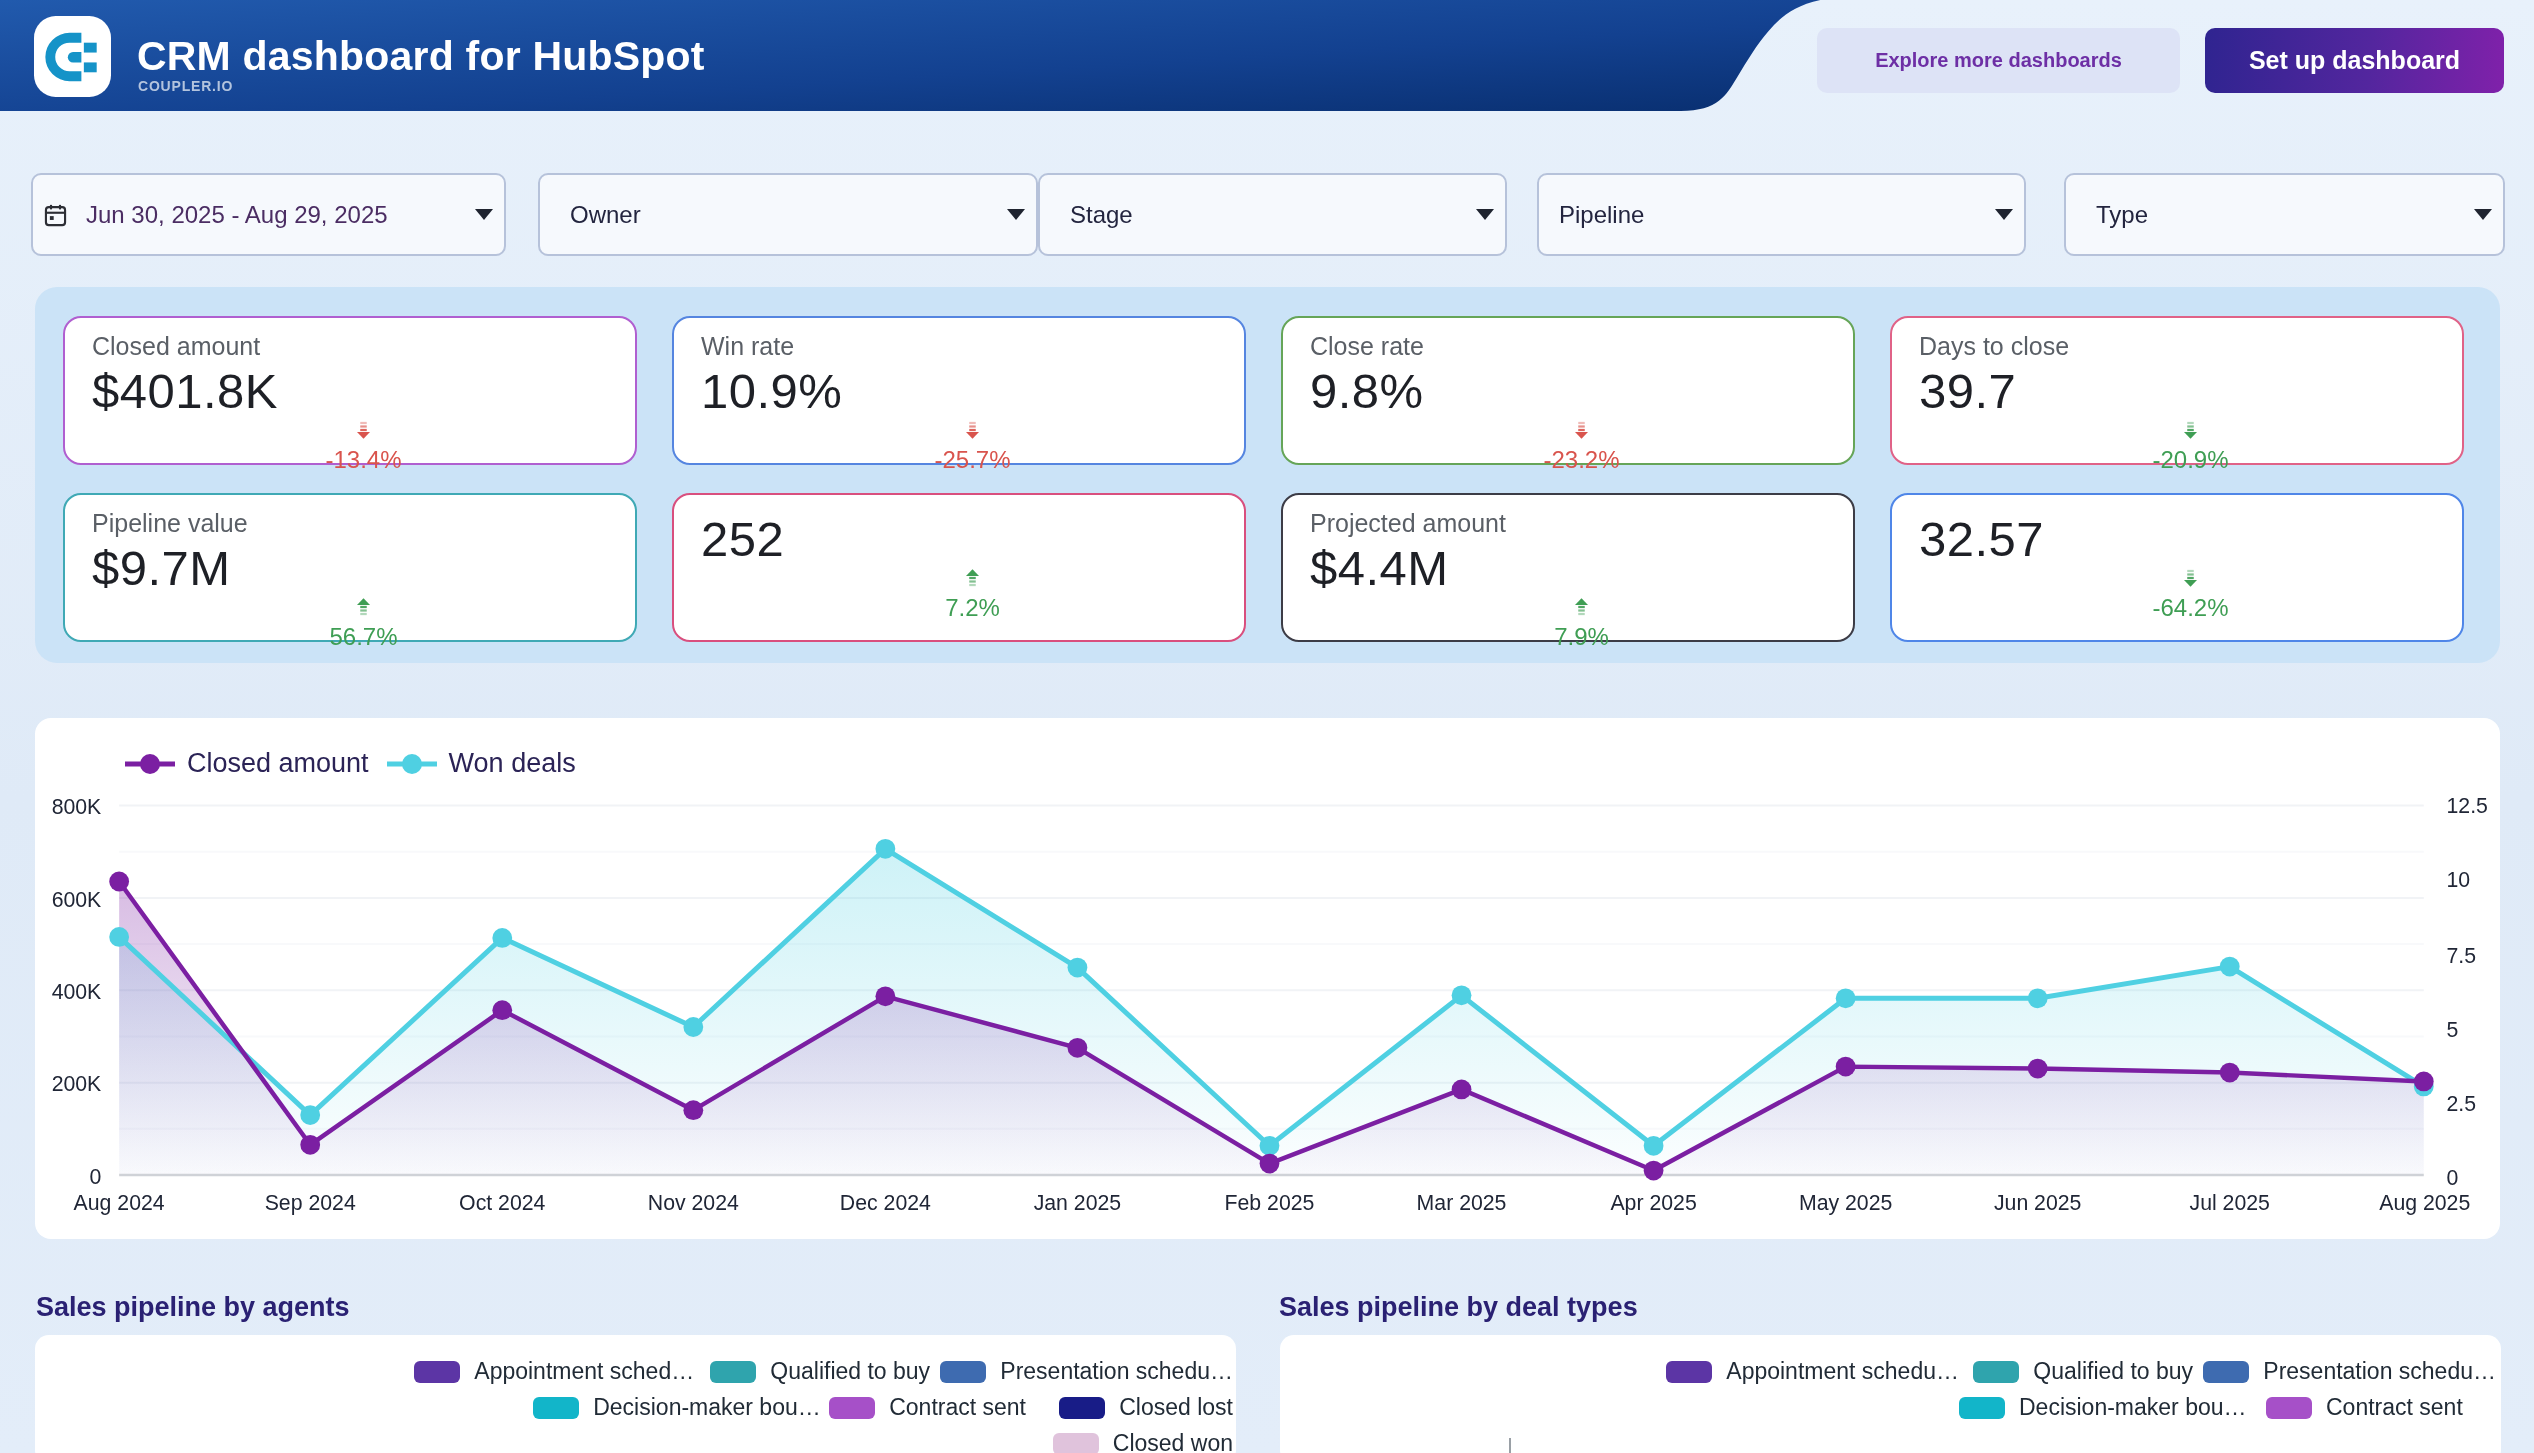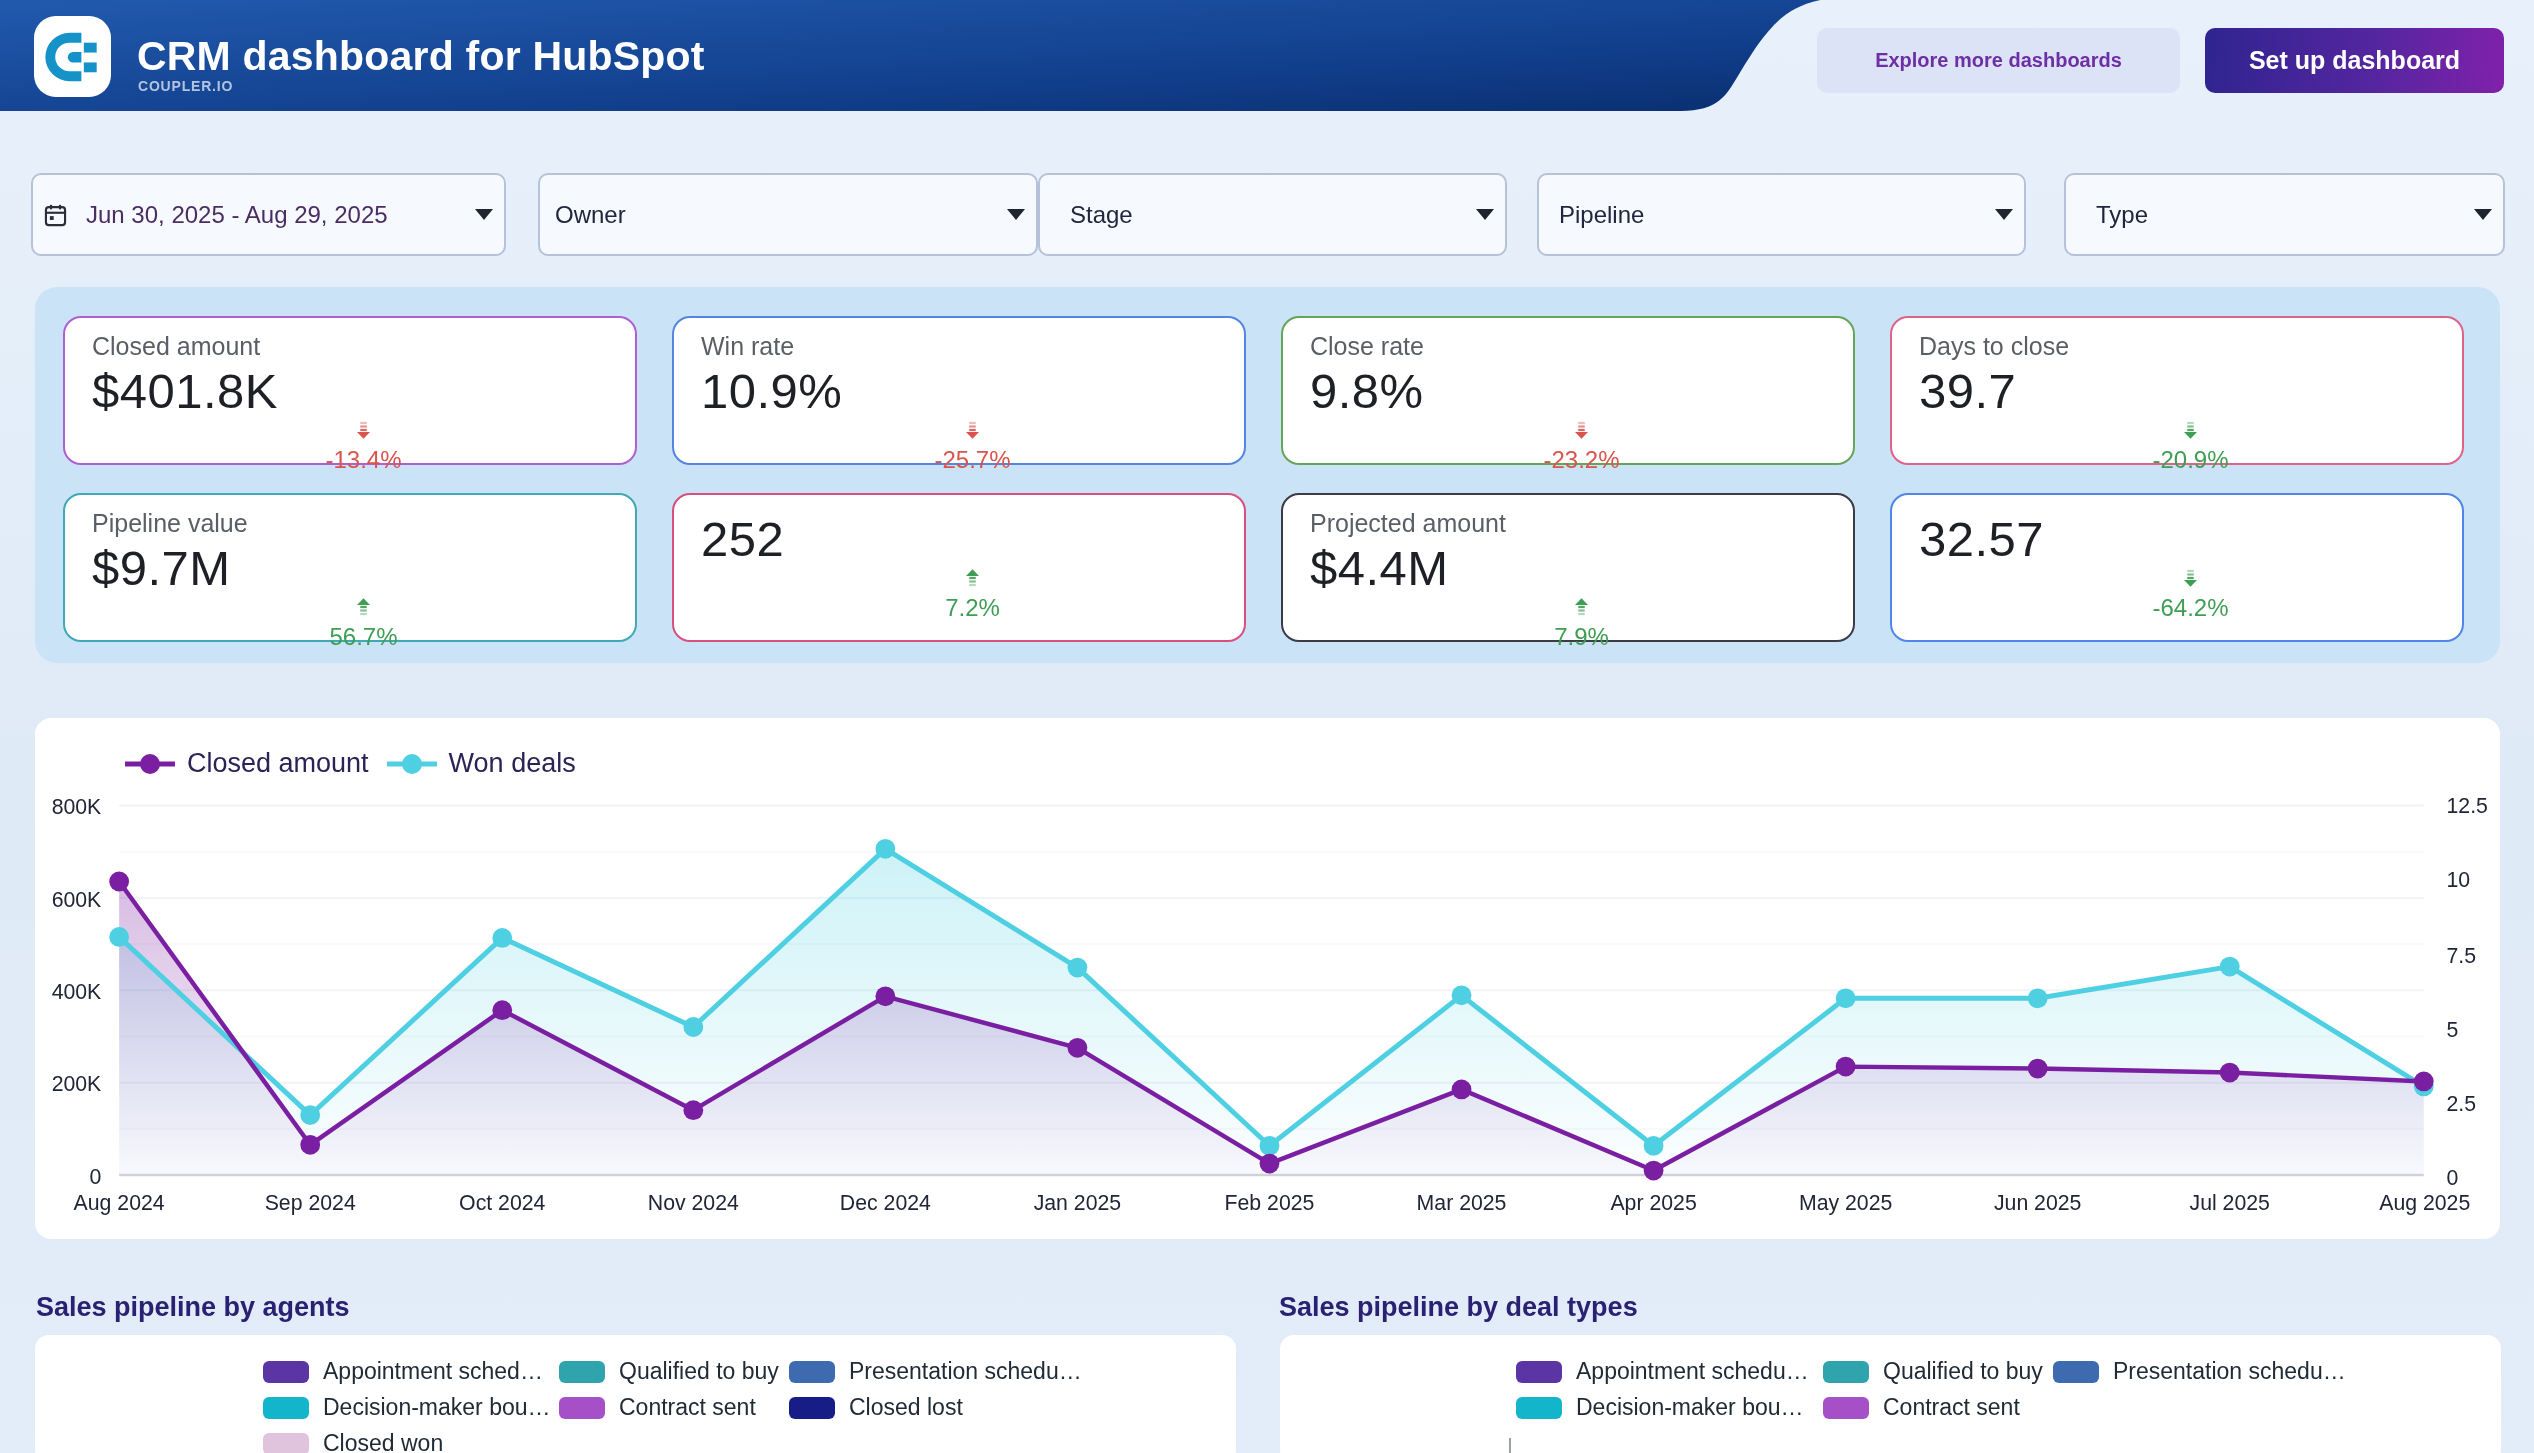--- a/index.html
+++ b/index.html
@@ -38,21 +38,21 @@
 
   
   .chartCard { left:35px; top:718px; width:2465px; height:521px; background:#ffffff; border-radius:16px; }
   .legend { left:125px; top:748px; display:flex; align-items:center; gap:18px; font-size:27px; color:#2b2356; }
   .legitem { display:flex; align-items:center; gap:12px; }
 
   
   .secTitle { font-size:27px; font-weight:bold; color:#2a2173; }
   .bcard { background:#ffffff; border-radius:14px; position:absolute; }
   .blegend { position:absolute; font-size:23px; color:#212b36; white-space:nowrap; }
-  .blegend .row { display:flex; margin-bottom:9px; }
+  .blegend .row { display:flex; margin-bottom:9px;justify-content:flex-end; }
   .bitem { display:flex; align-items:center; }
   .sw { width:46px; height:22px; border-radius:6px; margin-right:14px; flex:none; }
 </style>
 </head>
 <body>
 
 <svg id="headerSvg" class="abs" width="2534" height="119" viewBox="0 0 2560 120">
   <defs>
     <linearGradient id="hg" x1="0" y1="0" x2="1" y2="1">
       <stop offset="0" stop-color="#215aad"></stop>
@@ -80,21 +80,21 @@
   <svg style="margin:0 17px 0 9px;" width="27" height="34" viewBox="0 0 24 24" fill="none" stroke="#2c2e35" stroke-width="1.9">
     <rect x="3.5" y="5" width="17" height="16" rx="2.5"></rect>
     <line x1="3.5" y1="10" x2="20.5" y2="10"></line>
     <line x1="8" y1="3" x2="8" y2="7"></line>
     <line x1="16" y1="3" x2="16" y2="7"></line>
     <rect x="7" y="13" width="3.4" height="3.4" fill="#2c2e35" stroke="none"></rect>
   </svg>
   <div class="lbl">Jun 30, 2025 - Aug 29, 2025</div>
   <div class="caret"></div>
 </div>
-<div class="abs filter" style="left:538px; width:500px; padding-left:15px;">
+<div class="abs filter" style="left:538px; width:500px; padding-left:30px;">
     <div class="lbl">Owner</div>
     <div class="caret"></div>
   </div>
 <div class="abs filter" style="left:1038px; width:469px; padding-left:30px;">
     <div class="lbl">Stage</div>
     <div class="caret"></div>
   </div>
 <div class="abs filter" style="left:1537px; width:489px; padding-left:20px;">
     <div class="lbl">Pipeline</div>
     <div class="caret"></div>

